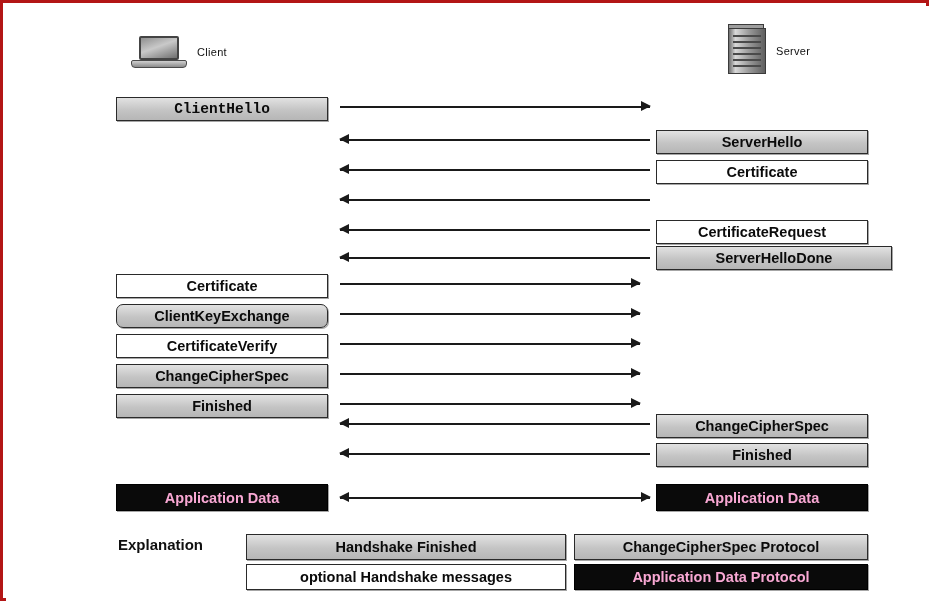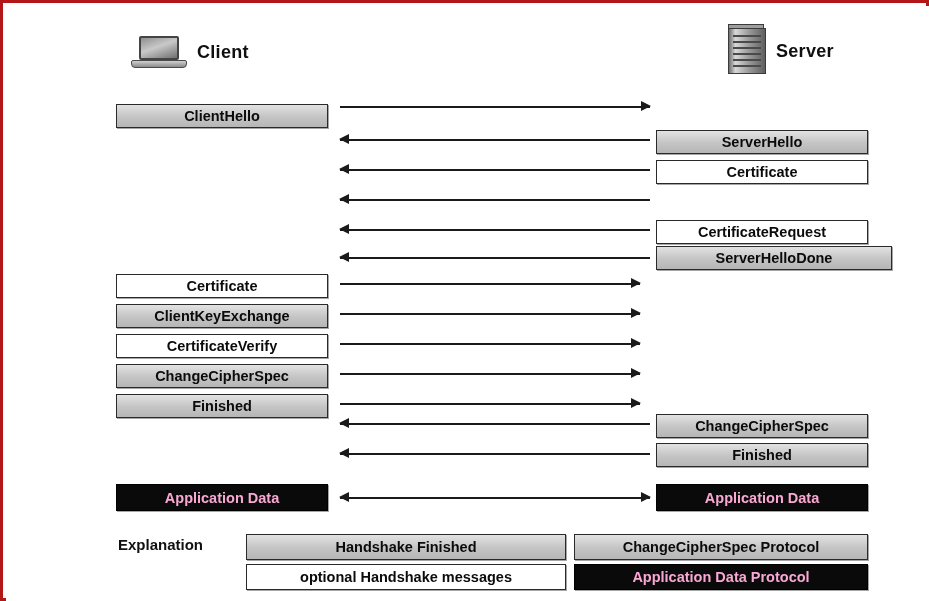--- a/index.html
+++ b/index.html
@@ -32,22 +32,22 @@
   }
 
   
   .endpoint {
     position: absolute;
     display: flex;
     align-items: center;
     gap: 10px;
   }
   .endpoint-label {
-    font-size: 18px;
-    font-weight: bold;
+    font-size: 11px;
+    font-weight: normal;
     color: #101010;
     letter-spacing: 0.3px;
   }
 
   
   .laptop {
     position: relative;
     width: 56px;
     height: 36px;
   }
@@ -177,23 +177,23 @@
         <div class="slot" style="top:6px;"></div>
         <div class="slot" style="top:12px;"></div>
         <div class="slot" style="top:18px;"></div>
         <div class="slot" style="top:24px;"></div>
         <div class="slot" style="top:30px;"></div>
         <div class="slot" style="top:36px;"></div>
       </div>
       <div class="endpoint-label">Server</div>
     </div>
 
-    <div class="msg grey" style="left:110px; top:98px;  width:212px;">ClientHello</div>
+    <div class="msg grey" style="left:110px; top:91px;  width:212px;font-family:Liberation Mono, monospace;">ClientHello</div>
     <div class="msg white" style="left:110px; top:268px; width:212px;">Certificate</div>
-    <div class="msg grey" style="left:110px; top:298px; width:212px;">ClientKeyExchange</div>
+    <div class="msg grey" style="left:110px; top:298px; width:212px;border-radius:7px;">ClientKeyExchange</div>
     <div class="msg white" style="left:110px; top:328px; width:212px;">CertificateVerify</div>
     <div class="msg grey" style="left:110px; top:358px; width:212px;">ChangeCipherSpec</div>
     <div class="msg grey" style="left:110px; top:388px; width:212px;">Finished</div>
     <div class="msg black" style="left:110px; top:478px; width:212px; height:27px; line-height:26px;">Application Data</div>
 
     <div class="msg grey" style="left:650px; top:124px; width:212px;">ServerHello</div>
     <div class="msg white" style="left:650px; top:154px; width:212px;">Certificate</div>
     <div class="msg white" style="left:650px; top:214px; width:212px;">CertificateRequest</div>
     <div class="msg grey" style="left:650px; top:240px; width:236px;">ServerHelloDone</div>
     <div class="msg grey" style="left:650px; top:408px; width:212px;">ChangeCipherSpec</div>

